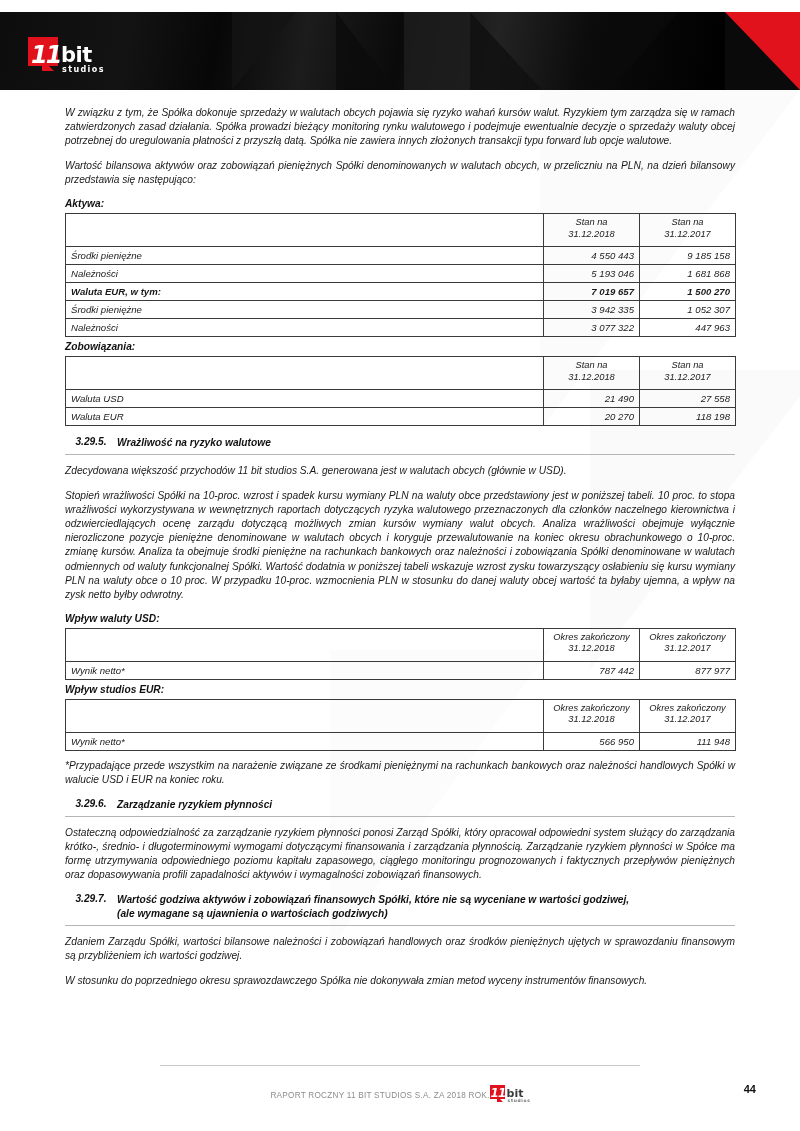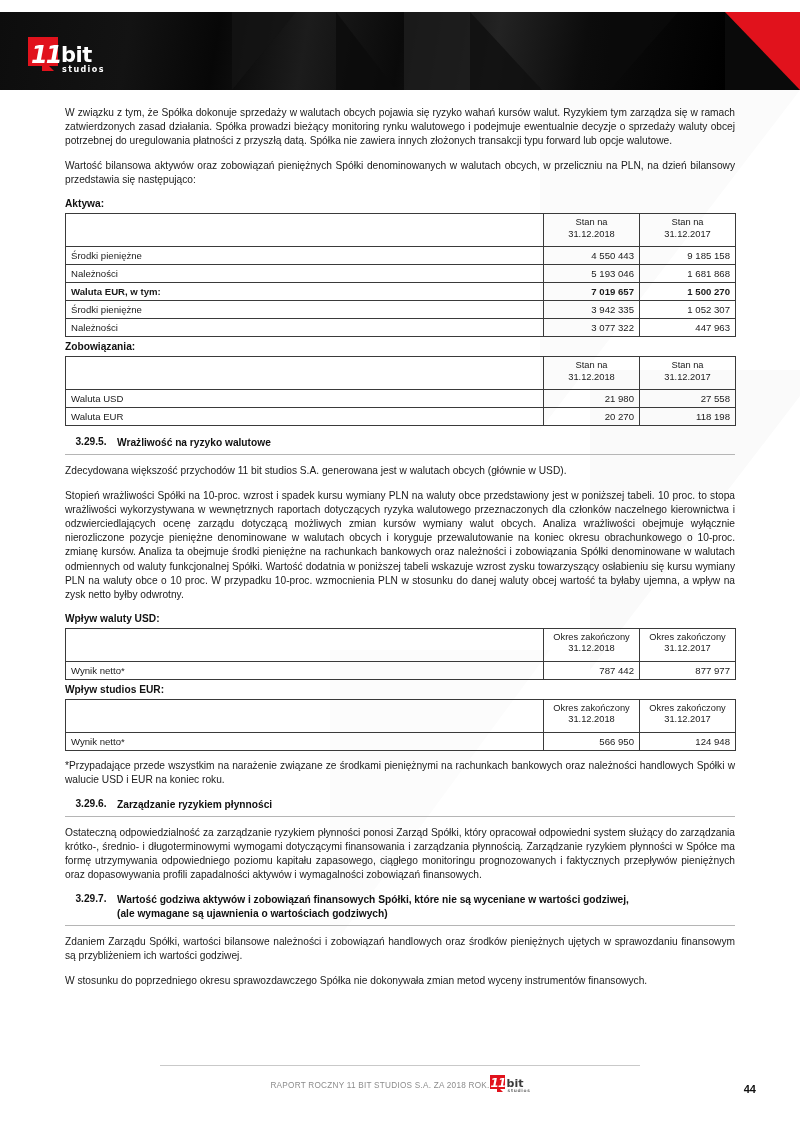--- a/index.html
+++ b/index.html
@@ -168,20 +168,21 @@
   .content {
     position: absolute;
     top: 78px;
     left: 0;
     width: 800px;
   }
   .inner {
     margin: 0 65px;
     width: 670px;
     box-sizing: border-box;
+    font-style: italic;
   }
 
   p.body-text {
     margin: 0 0 11px 0;
     font-size: 10.2px;
     line-height: 14.1px;
     text-align: justify;
     color: #1a1a1a;
   }
   p.first {
@@ -267,21 +268,21 @@
   .footer-rule {
     position: absolute;
     top: 12px;
     left: 160px;
     width: 480px;
     height: 1px;
     background: #c9c9c9;
   }
   .footer-center {
     position: absolute;
-    top: 22px;
+    top: 32px;
     left: 0;
     width: 800px;
     display: flex;
     align-items: center;
     justify-content: center;
     gap: 0;
   }
   .footer-text {
     font-size: 8.2px;
     letter-spacing: 0.25px;
@@ -446,21 +447,21 @@
             </td>
             <td>
               <span>Stan na</span><br>
               <span>31.12.2017</span>
             </td>
           </tr>
         </thead>
         <tbody>
           <tr>
             <td class="lbl">Waluta USD</td>
-            <td class="num">21 980</td>
+            <td class="num">21 490</td>
             <td class="num">27 558</td>
           </tr>
           <tr>
             <td class="lbl">Waluta EUR</td>
             <td class="num">20 270</td>
             <td class="num">118 198</td>
           </tr>
         </tbody>
       </table>
 
@@ -520,21 +521,21 @@
             <td>
               <span>Okres zakończony</span><br>
               <span>31.12.2017</span>
             </td>
           </tr>
         </thead>
         <tbody>
           <tr>
             <td class="lbl">Wynik netto*</td>
             <td class="num">566 950</td>
-            <td class="num">124 948</td>
+            <td class="num">111 948</td>
           </tr>
         </tbody>
       </table>
 
       <p class="body-text" style="margin-top:8px">*Przypadające przede wszystkim na narażenie związane ze środkami pieniężnymi na rachunkach bankowych oraz należności handlowych Spółki w walucie USD i EUR na koniec roku.</p>
 
       <div class="section-head">
         <div class="sh-row">
           <span class="sh-num">3.29.6.</span>
           <span class="sh-title">Zarządzanie ryzykiem płynności</span>

